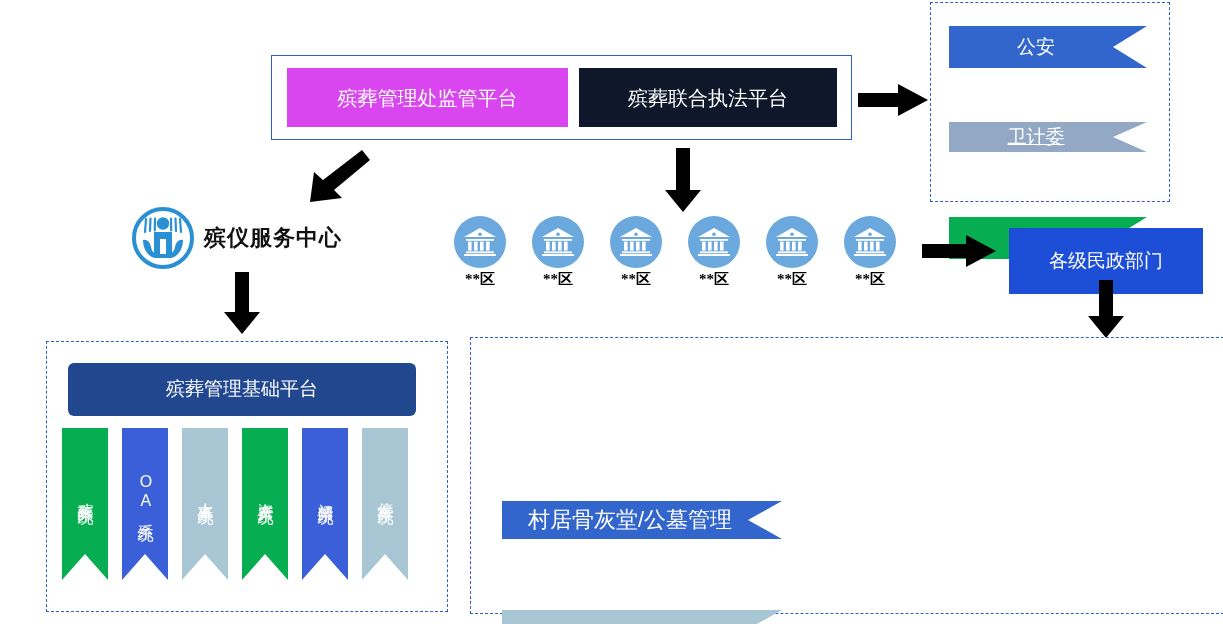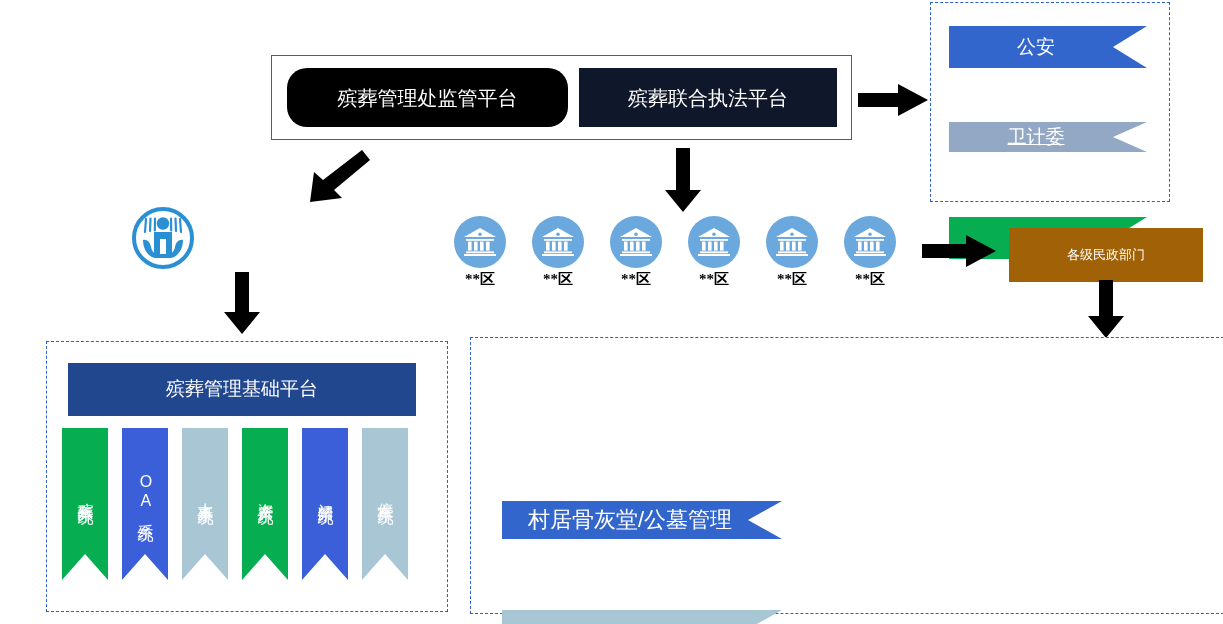--- a/index.html
+++ b/index.html
@@ -87,21 +87,21 @@
     font-family:"Liberation Serif","DejaVu Serif",serif;
     font-size:22px;color:#111;font-weight:bold;
     letter-spacing:1px;
   }
 </style>
 </head>
 <body>
 
 <div class="abs solid-box" style="left:235px;top:55px;width:581px;height:85px;"></div>
 
-<div class="abs flat-rect" id="plat0" style="left: 251px; top: 68px; width: 281px; height: 59px; font-size: 20px; background: #000000; border-radius: 20px;">
+<div class="abs flat-rect" id="plat0" style="left: 251px; top: 68px; width: 281px; height: 59px; font-size: 20px; background: #d946ef;">
   <span>殡葬管理处监管平台</span>
 </div>
 
 <div class="abs flat-rect" id="plat1" style="left: 543px; top: 68px; width: 258px; height: 59px; font-size: 20px; background: #0f172a;">
   <span>殡葬联合执法平台</span>
 </div>
 
 <div class="abs" style="left:822px;top:84px;width:70px;height:32px;">
   <svg class="arrow-svg" width="70" height="32" viewBox="0 0 70 32">
     <path d="M0 9 L40 9 L40 0 L70 16 L40 32 L40 23 L0 23 Z" fill="#000"></path>
@@ -140,20 +140,21 @@
         <line x1="39" y1="11.5" x2="39.2" y2="23.5"></line>
       </g>
 
       <circle cx="31" cy="16.5" r="6.2" fill="#2b8fd4"></circle>
 
       <path d="M22 25 h18 v23 h-6 v-16 h-6 v16 h-6 z" fill="#2b8fd4"></path>
 
       <path d="M11 33 c0 10 6 17 12 18 h16 c6 -1 12 -8 12 -18 c-4 -1 -7 2 -8 7 c-1 5 -4 7 -7 7 h-10 c-3 0 -6 -2 -7 -7 c-1 -5 -4 -8 -8 -7 z" fill="#2b8fd4"></path>
     </svg>
   </div>
+  <div class="center-label">殡仪服务中心</div>
 </div>
 
 <div class="abs" style="left:629px;top:148px;width:36px;height:64px;">
   <svg class="arrow-svg" width="36" height="64" viewBox="0 0 36 64">
     <path d="M11 0 L25 0 L25 42 L36 42 L18 64 L0 42 L11 42 Z" fill="#000"></path>
   </svg>
 </div>
 
 <div class="abs" style="left:418px;top:216px;width:450px;height:80px;display:flex;gap:26px;">
   <div class="dist">
@@ -253,39 +254,39 @@
     <div class="dist-label">**区</div>
   </div>
 </div>
 
 <div class="abs" style="left:886px;top:235px;width:74px;height:32px;">
   <svg class="arrow-svg" width="74" height="32" viewBox="0 0 74 32">
     <path d="M0 9 L44 9 L44 0 L74 16 L44 32 L44 23 L0 23 Z" fill="#000"></path>
   </svg>
 </div>
 
-<div class="abs flat-rect" id="civil" style="left: 973px; top: 228px; width: 194px; height: 54px; font-size: 13px; background: #a16207;">
+<div class="abs flat-rect" id="civil" style="left: 973px; top: 228px; width: 194px; height: 66px; font-size: 19px; background: #1d4ed8;">
   <span>各级民政部门</span>
 </div>
 
 <div class="abs" style="left:188px;top:272px;width:36px;height:62px;">
   <svg class="arrow-svg" width="36" height="62" viewBox="0 0 36 62">
     <path d="M11 0 L25 0 L25 40 L36 40 L18 62 L0 40 L11 40 Z" fill="#000"></path>
   </svg>
 </div>
 
 <div class="abs" style="left:1052px;top:280px;width:36px;height:58px;">
   <svg class="arrow-svg" width="36" height="58" viewBox="0 0 36 58">
     <path d="M11 0 L25 0 L25 36 L36 36 L18 58 L0 36 L11 36 Z" fill="#000"></path>
   </svg>
 </div>
 
 <div class="abs dashed-box" style="left:10px;top:341px;width:402px;height:271px;"></div>
 
-<div class="abs flat-rect" id="basetitle" style="left: 32px; top: 363px; width: 348px; height: 53px; font-size: 19px; background: rgb(33, 71, 143);">
+<div class="abs flat-rect" id="basetitle" style="left: 32px; top: 363px; width: 348px; height: 53px; font-size: 19px; background: rgb(33, 71, 143); border-radius: 6px;">
   <span>殡葬管理基础平台</span>
 </div>
 
 <div class="abs" style="left:26px;top:428px;width:370px;height:152px;display:flex;gap:14px;">
   <div class="ribbon-v" id="sys0" style="width: 46px; height: 152px; font-size: 16px; background: rgb(6, 174, 81);">
     <span class="vlabel">殡葬系统</span>
   </div>
   <div class="ribbon-v" id="sys1" style="width: 46px; height: 152px; font-size: 16px; background: rgb(58, 95, 217);">
     <span class="vlabel">OA系统</span>
   </div>

